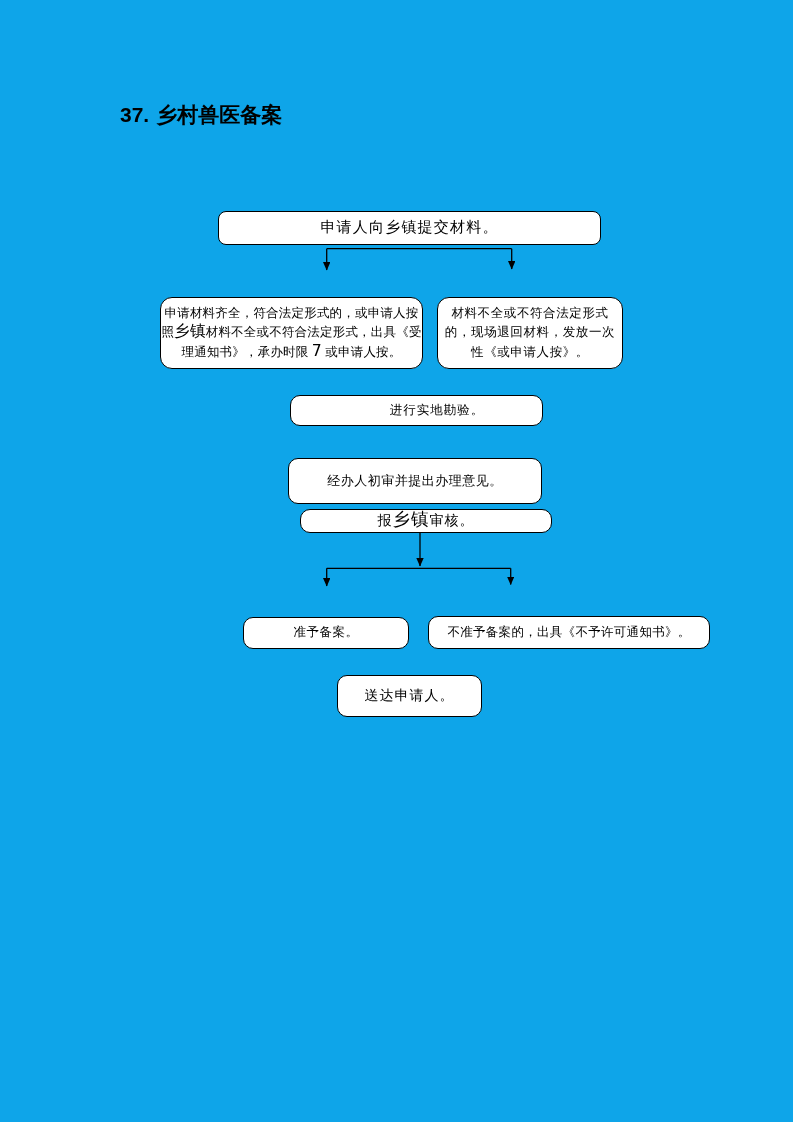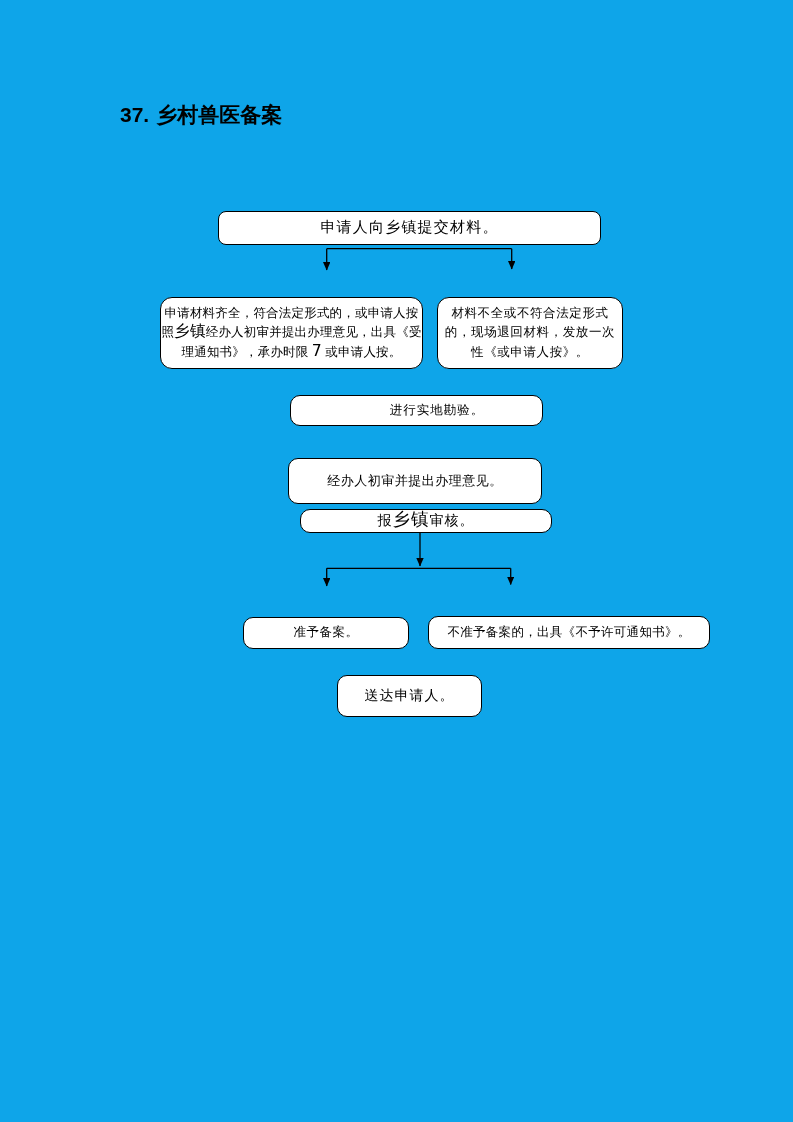--- a/index.html
+++ b/index.html
@@ -73,21 +73,21 @@
       <path d="M384.3,625.5 V646" marker-end="url(#arrow)"></path>
     </g>
   </svg>
 
   <div class="node n1">
     <span class="ln">申请人向乡镇提交材料。</span>
   </div>
 
   <div class="node n2">
     <span class="ln">申请材料齐全，符合法定形式的，或申请人按</span>
-    <span class="ln"><span>照</span><span class="em">乡镇</span><span>经办人初审并提出办理意见，出具《受</span></span>
+    <span class="ln"><span>照</span><span class="em">乡镇</span><span>材料不全或不符合法定形式，出具《受</span></span>
     <span class="ln"><span>理通知书》，承办时限 </span><span class="em">7</span><span> 或申请人按。</span></span>
   </div>
 
   <div class="node n3">
     <span class="ln">材料不全或不符合法定形式</span>
     <span class="ln">的，现场退回材料，发放一次</span>
     <span class="ln">性《或申请人按》。</span>
   </div>
 
   <div class="node n4">

